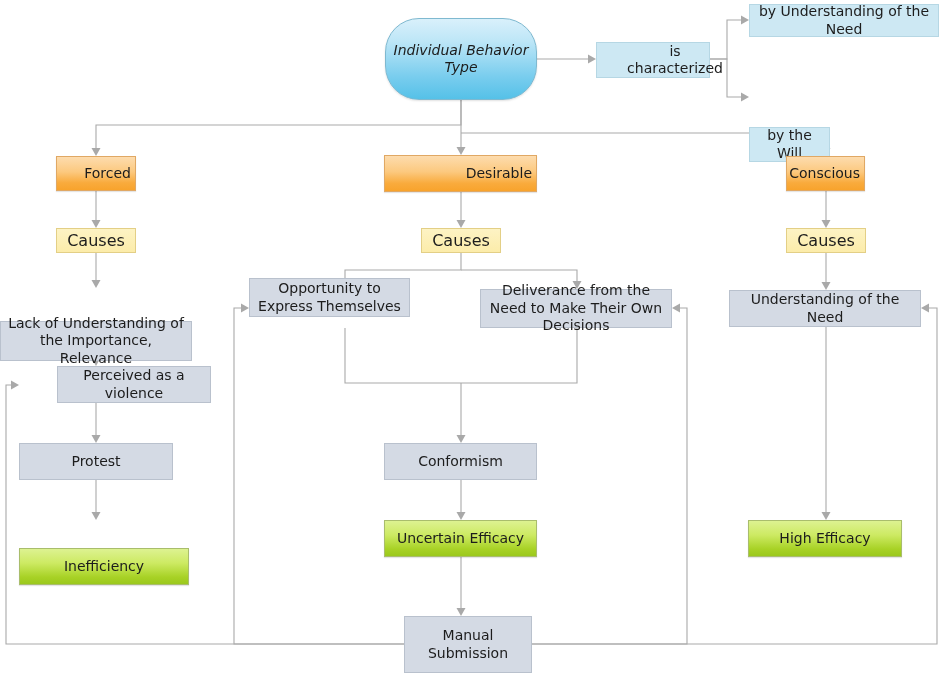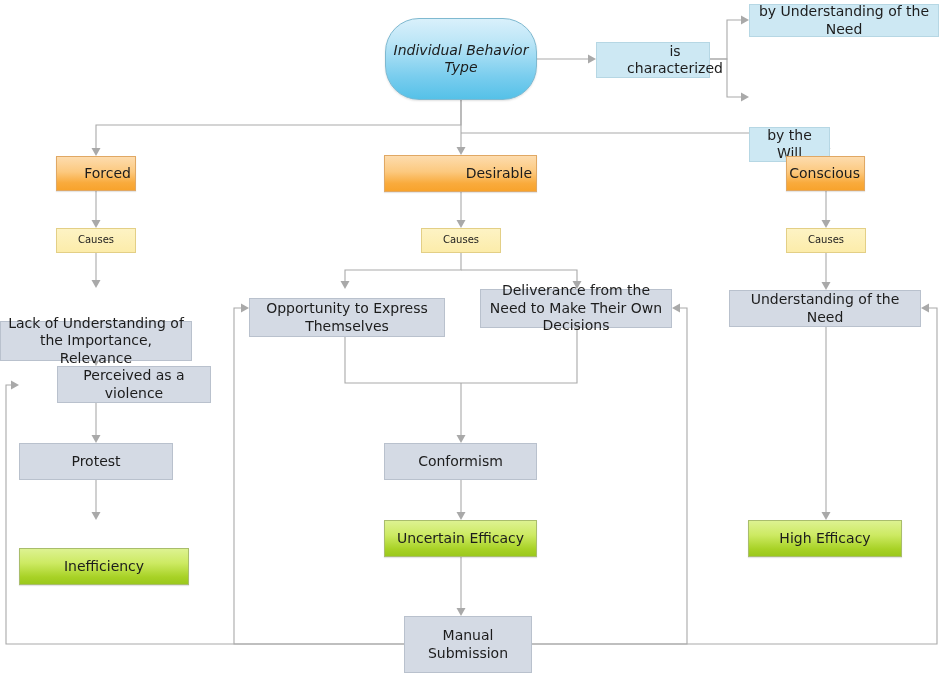--- a/index.html
+++ b/index.html
@@ -47,21 +47,21 @@
   }
   .skin-orange{
     background:linear-gradient(to bottom,#fddcae 0%,#fcc97f 45%,#f9ab3d 78%,#f8a32c 100%);
     border:1px solid #e0a864;
     box-shadow:0 1px 1px rgba(0,0,0,0.10);
     justify-content:flex-end;
   }
   .skin-yellow{
     background:linear-gradient(to bottom,#fdf3c4 0%,#fcecaa 100%);
     border:1px solid #e3cf86;
-    font-size:10px;
+    font-size:16px;
   }
   .skin-gray{
     background:#d4dae4;
     border:1px solid #b9c1cd;
   }
   .skin-green{
     background:linear-gradient(to bottom,#ddf291 0%,#cdea63 40%,#a8d226 80%,#9bc81c 100%);
     border:1px solid #a9bd6c;
     box-shadow:0 1px 1px rgba(0,0,0,0.10);
   }
@@ -221,21 +221,21 @@
       </div>
       <div class="node skin-yellow" style="left: 421px; top: 228px; width: 80px; height: 25px;">
         <span>Causes</span>
       </div>
       <div class="node skin-yellow" style="left: 786px; top: 228px; width: 80px; height: 25px;">
         <span>Causes</span>
       </div>
       <div class="node skin-gray" style="left: 0px; top: 288px; width: 192px; height: 40px; margin-top: 33px;">
         <span>Lack of Understanding of the Importance, Relevance</span>
       </div>
-      <div class="node skin-gray" style="left: 249px; top: 298px; width: 196px; height: 39px;">
+      <div class="node skin-gray" style="left: 249px; top: 278px; width: 161px; height: 39px;">
         <span>Opportunity to Express Themselves</span>
       </div>
       <div class="node skin-gray" style="left: 480px; top: 289px; width: 192px; height: 39px;">
         <span>Deliverance from the Need to Make Their Own Decisions</span>
       </div>
       <div class="node skin-gray" style="left: 729px; top: 290px; width: 192px; height: 37px;">
         <span>Understanding of the Need</span>
       </div>
       <div class="node skin-gray" style="left: 19px; top: 366px; width: 154px; height: 37px; margin-left: 38px;">
         <span>Perceived as a violence</span>

